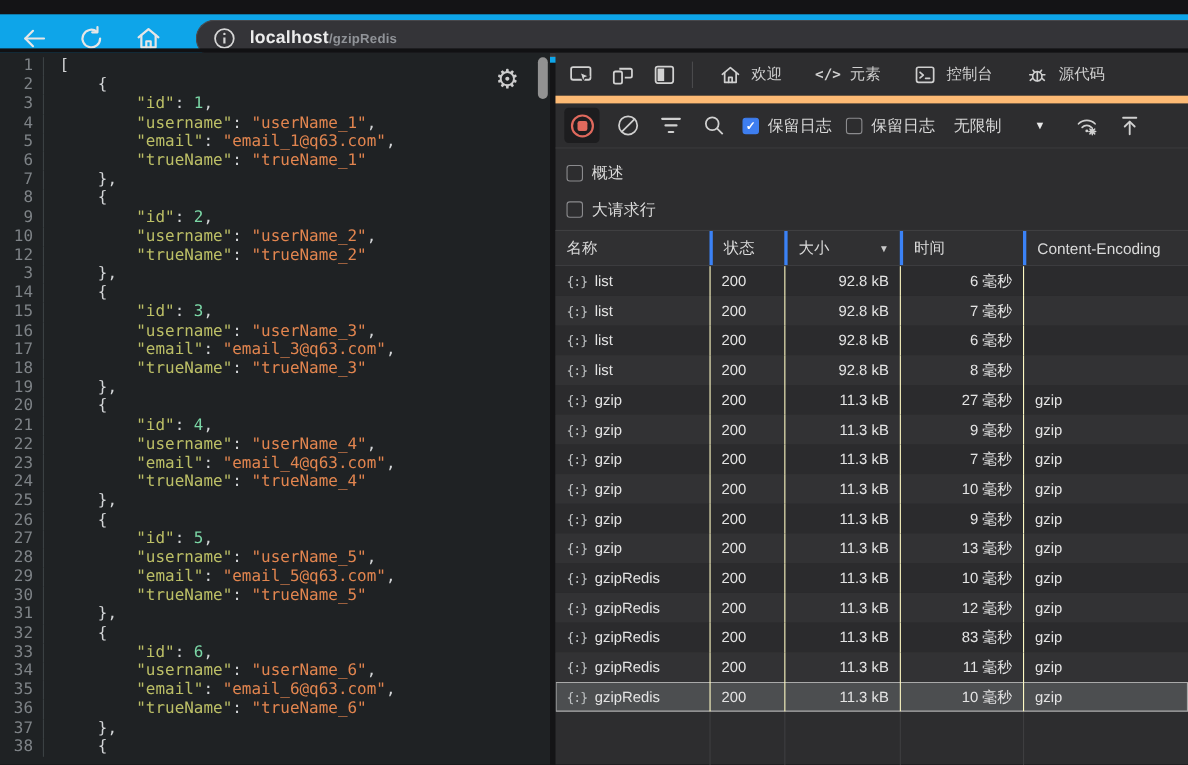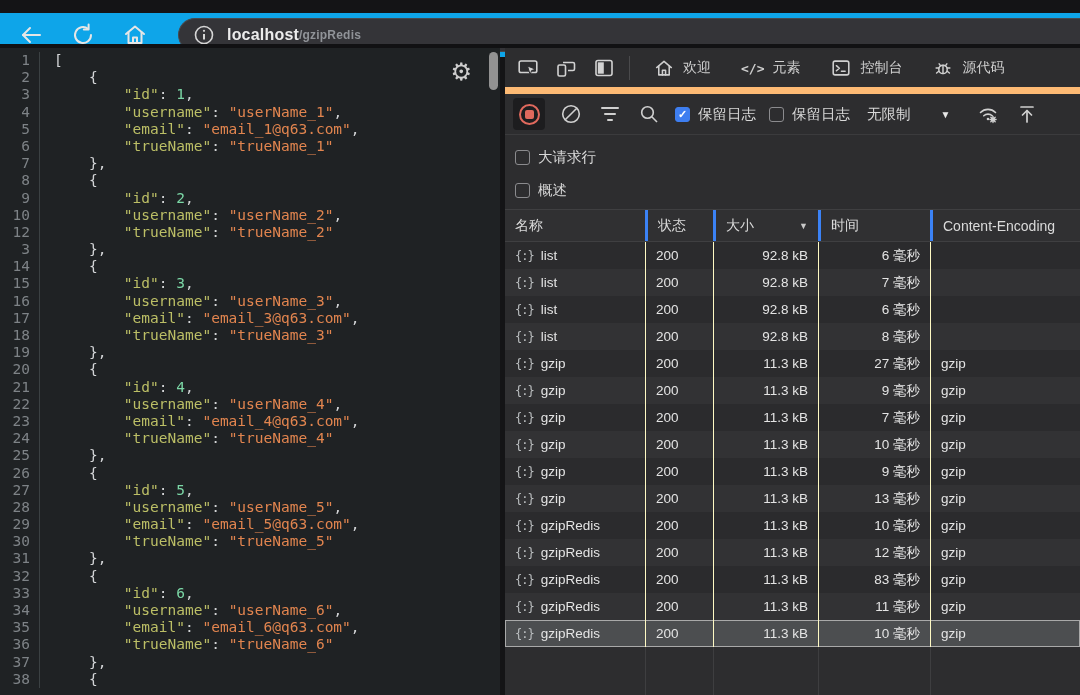--- a/index.html
+++ b/index.html
@@ -273,25 +273,25 @@
         <line x1="5" y1="4" x2="17" y2="4"></line>
           <line x1="11" y1="8" x2="11" y2="19"></line>
           <polyline points="6.5,12 11,7.5 15.5,12"></polyline>
       </svg>
     </div>
   </div>
 
   <div class="dt-filters">
     <label class="cb-row">
       <span class="cb"></span>
-      <span>大请求行</span>
+      <span>概述</span>
     </label>
     <label class="cb-row">
       <span class="cb"></span>
-      <span>概述</span>
+      <span>大请求行</span>
     </label>
   </div>
 
   <div class="net-header" id="netHeader">
       <div class="hcell c-name">
         <span>名称</span>
       </div>
       <div class="hcell c-status">
         <span>状态</span>
       </div>

